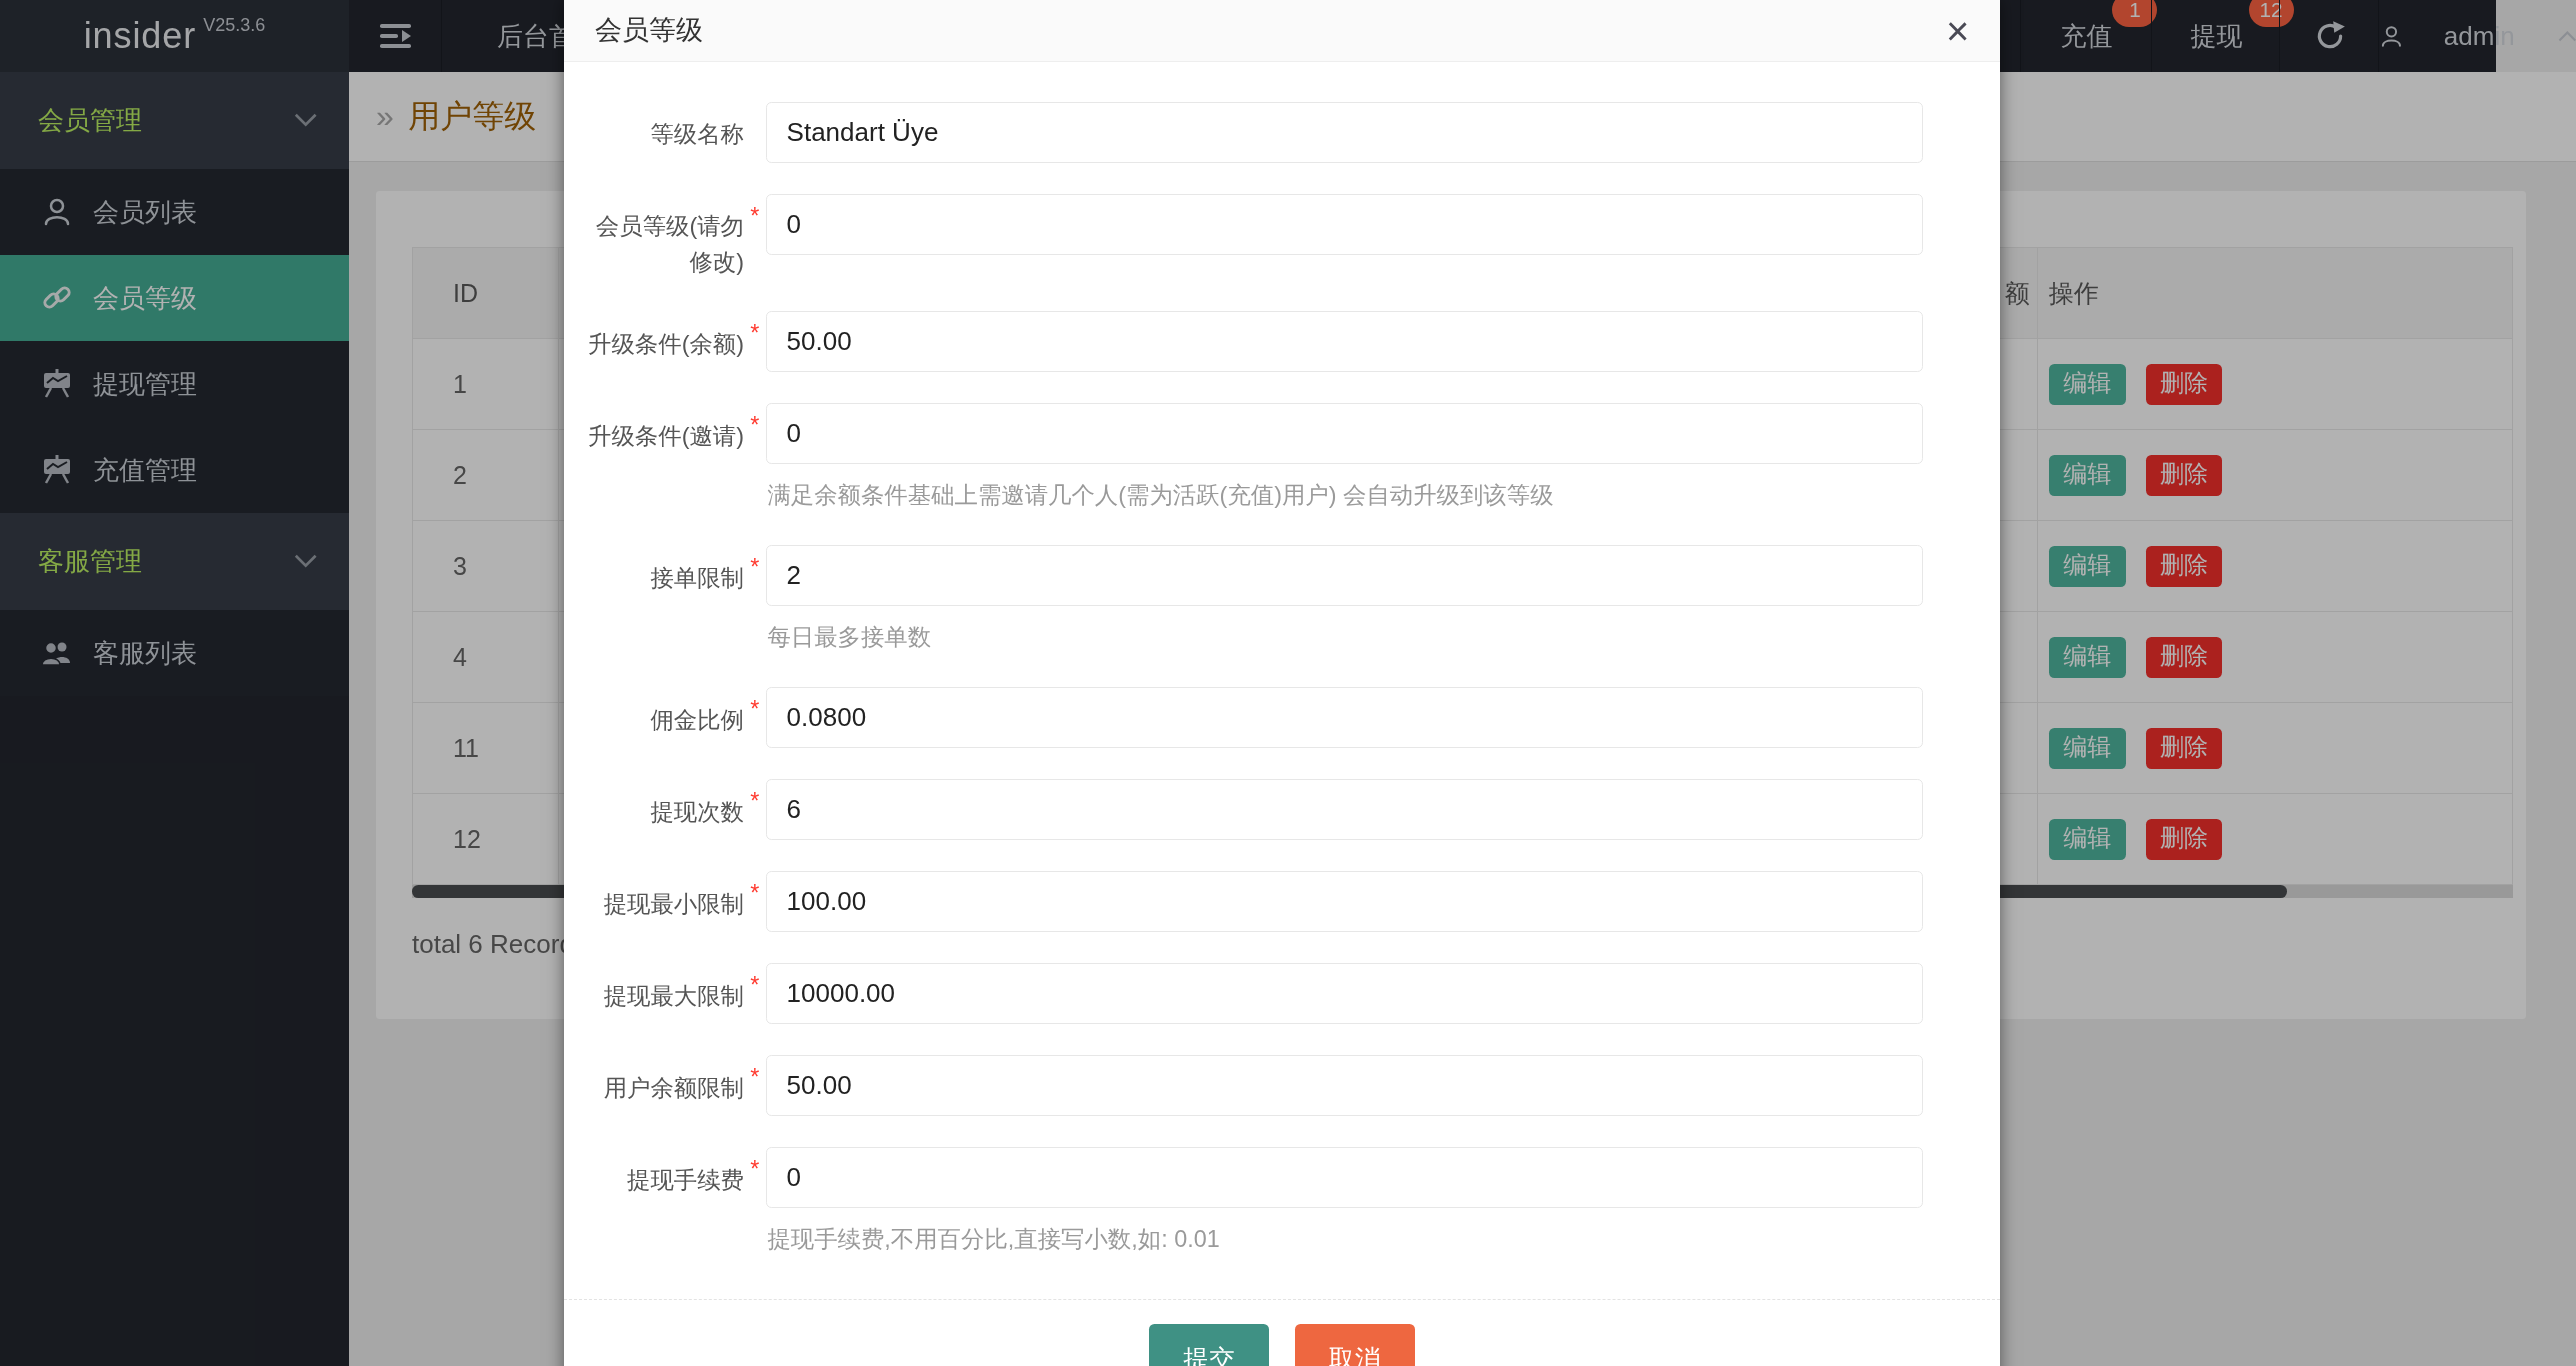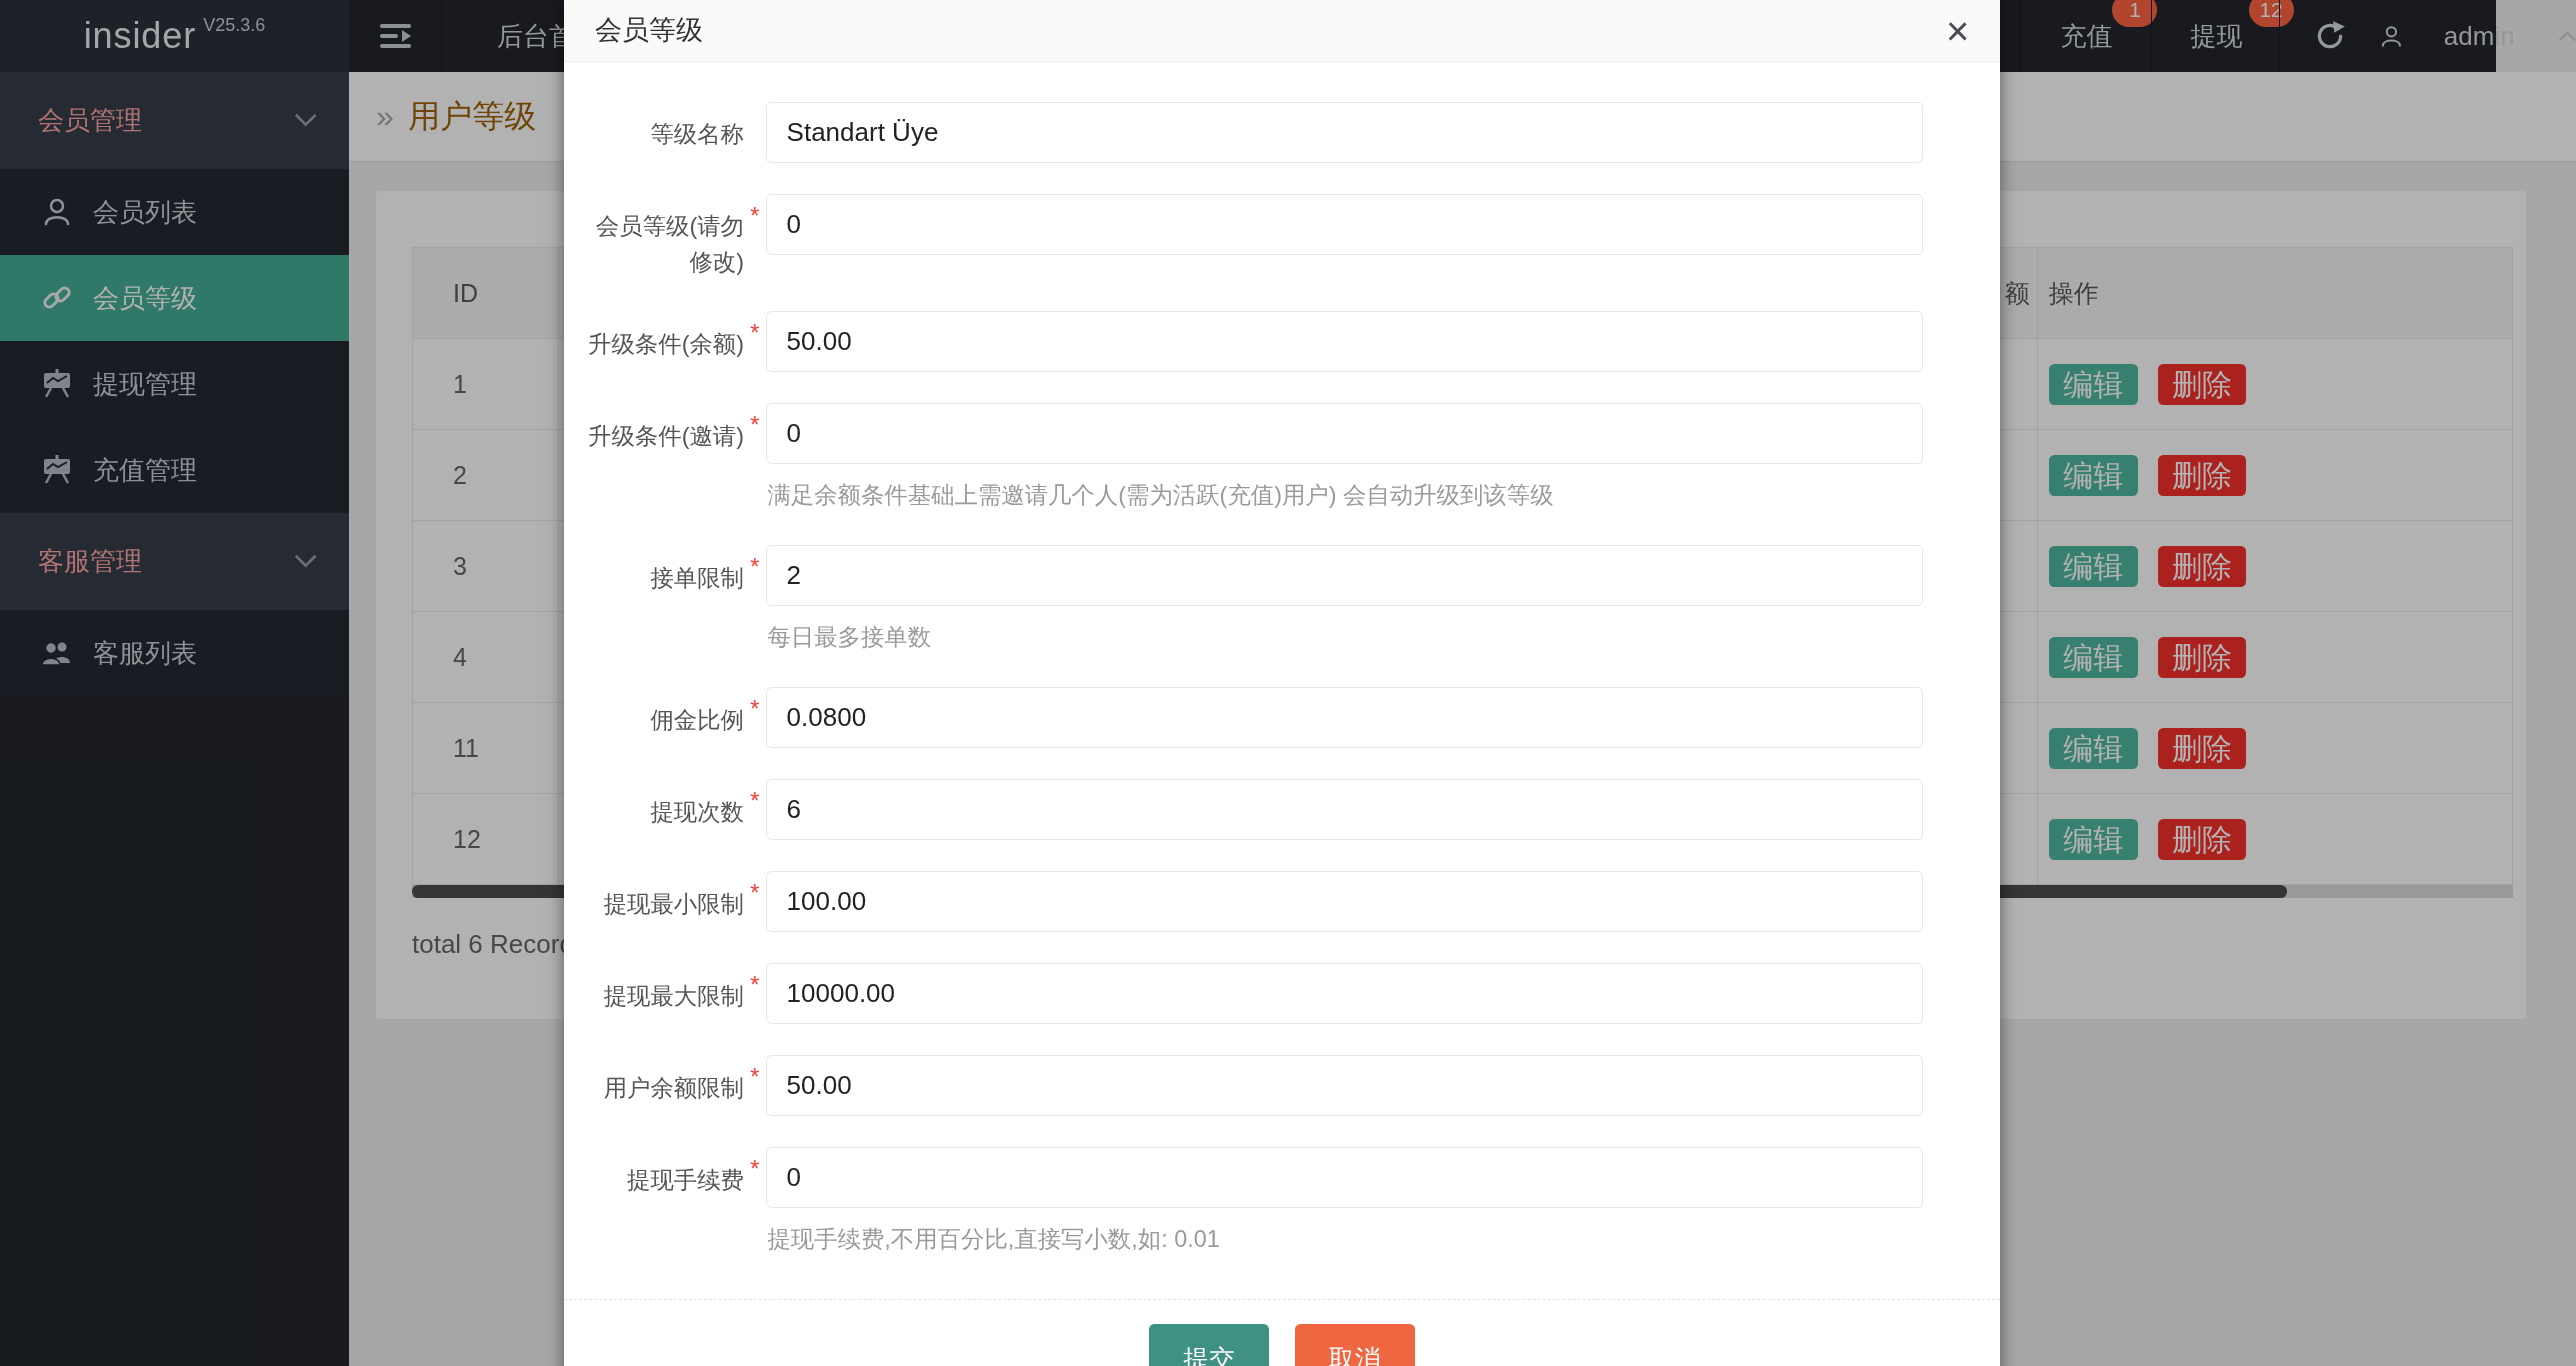--- a/index.html
+++ b/index.html
@@ -18,21 +18,21 @@
          background:#ff6342;color:#fff;font-size:20.7px;text-align:center;top:-7.2px;}
   .hamburger{position:relative;width:31px;height:23.4px;}
   .hamburger i{position:absolute;left:0;height:3.6px;background:#c9cdd4;border-radius:1.8px;}
   .hamburger .b1{top:0;width:31px;}
   .hamburger .b2{top:10px;width:18px;}
   .hamburger .b3{top:20px;width:31px;}
   .hamburger s{position:absolute;right:0;top:5.4px;width:0;height:0;border-left:9px solid #c9cdd4;
                border-top:6.3px solid transparent;border-bottom:6.3px solid transparent;}
   
   .sidebar{position:absolute;left:0;top:72px;width:349px;height:1294px;background:#23262e;z-index:4;}
-  .side-group{height:97px;background:#373d48;color:#fca5a5;font-size:26px;display:flex;
+  .side-group{height:97px;background:#373d48;color:#bef264;font-size:26px;display:flex;
               align-items:center;padding:0 32px 0 38px;}
   .side-group .grow{flex:1;}
   .side-item{height:86px;display:flex;align-items:center;color:#ccd1d8;font-size:26px;background:#252931;}
   .side-item .icon{width:32px;height:32px;margin:0 20px 0 41px;flex:none;}
   .side-item.active{background:#46ae95;color:#fff;}
   .chev{width:23.4px;height:14.4px;}
   
   .content{position:absolute;left:349px;top:72px;width:2227px;height:1294px;background:#efefef;}
   .breadcrumb{position:absolute;left:0;top:0;width:2227px;height:90px;background:#fff;
               border-bottom:1.8px solid #e0e0e0;display:flex;align-items:center;padding-left:27px;box-sizing:border-box;}
@@ -41,21 +41,21 @@
   .panel{position:absolute;left:27px;top:119px;width:2150px;height:828px;background:#fff;border-radius:3.6px;}
   .tablewrap{position:absolute;left:36px;top:56px;width:2101px;}
   .ttable{border:1.8px solid #e8e8e8;border-bottom:none;}
   .trow{display:flex;height:90px;border-bottom:1.8px solid #e8e8e8;font-size:25px;color:#666;background:#fff;}
   .trow.thead{background:#f5f5f5;color:#5a5a5a;}
   .c-id{width:146px;flex:none;display:flex;align-items:center;padding-left:40px;
         border-right:1.8px solid #e8e8e8;box-sizing:border-box;}
   .c-mid{flex:1;position:relative;border-right:1.8px solid #e8e8e8;}
   .c-mid .partial{position:absolute;right:7.2px;top:0;height:90px;display:flex;align-items:center;color:#5a5a5a;}
   .c-act{width:474px;flex:none;display:flex;align-items:center;gap:20px;padding-left:10.8px;box-sizing:border-box;}
-  .btn-sm{height:41px;line-height:41px;padding:0 14.4px;border-radius:5.4px;color:#fff;font-size:30px;border:none;}
+  .btn-sm{height:41px;line-height:41px;padding:0 14.4px;border-radius:5.4px;color:#fff;font-size:24px;border:none;font-family:Liberation Mono, monospace;}
   .btn-edit{background:#50b79f;}
   .btn-del{background:#f5302c;}
   .hscroll{height:12.6px;background:#dcdcdc;position:relative;}
   .hthumb{position:absolute;left:0;top:0;height:12.6px;width:1875px;background:#4a4d4f;border-radius:6.3px;}
   .tfooter{margin-top:31px;color:#666;font-size:26px;}
   
   .overlay{position:absolute;left:0;top:0;width:2576px;height:1366px;background:rgba(0,0,0,0.30);z-index:50;}
   .modal{position:absolute;left:564px;top:0;width:1436px;z-index:100;background:#fff;
          box-shadow:0 0 16px rgba(0,0,0,0.5);}
   .modal-head{height:61px;background:#fafafa;border-bottom:1.8px solid #eee;line-height:61px;

